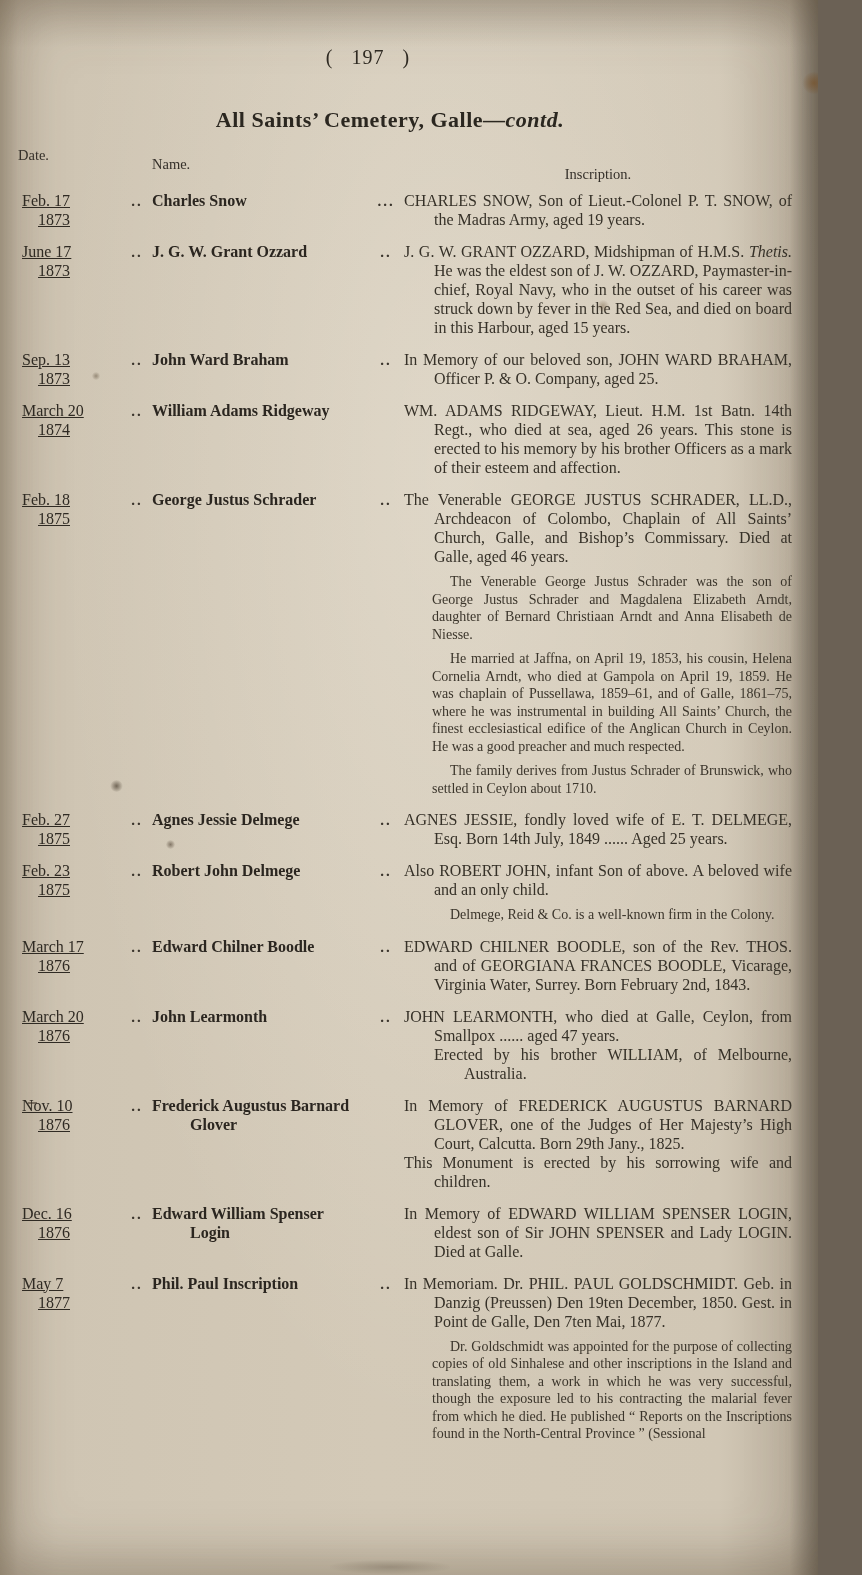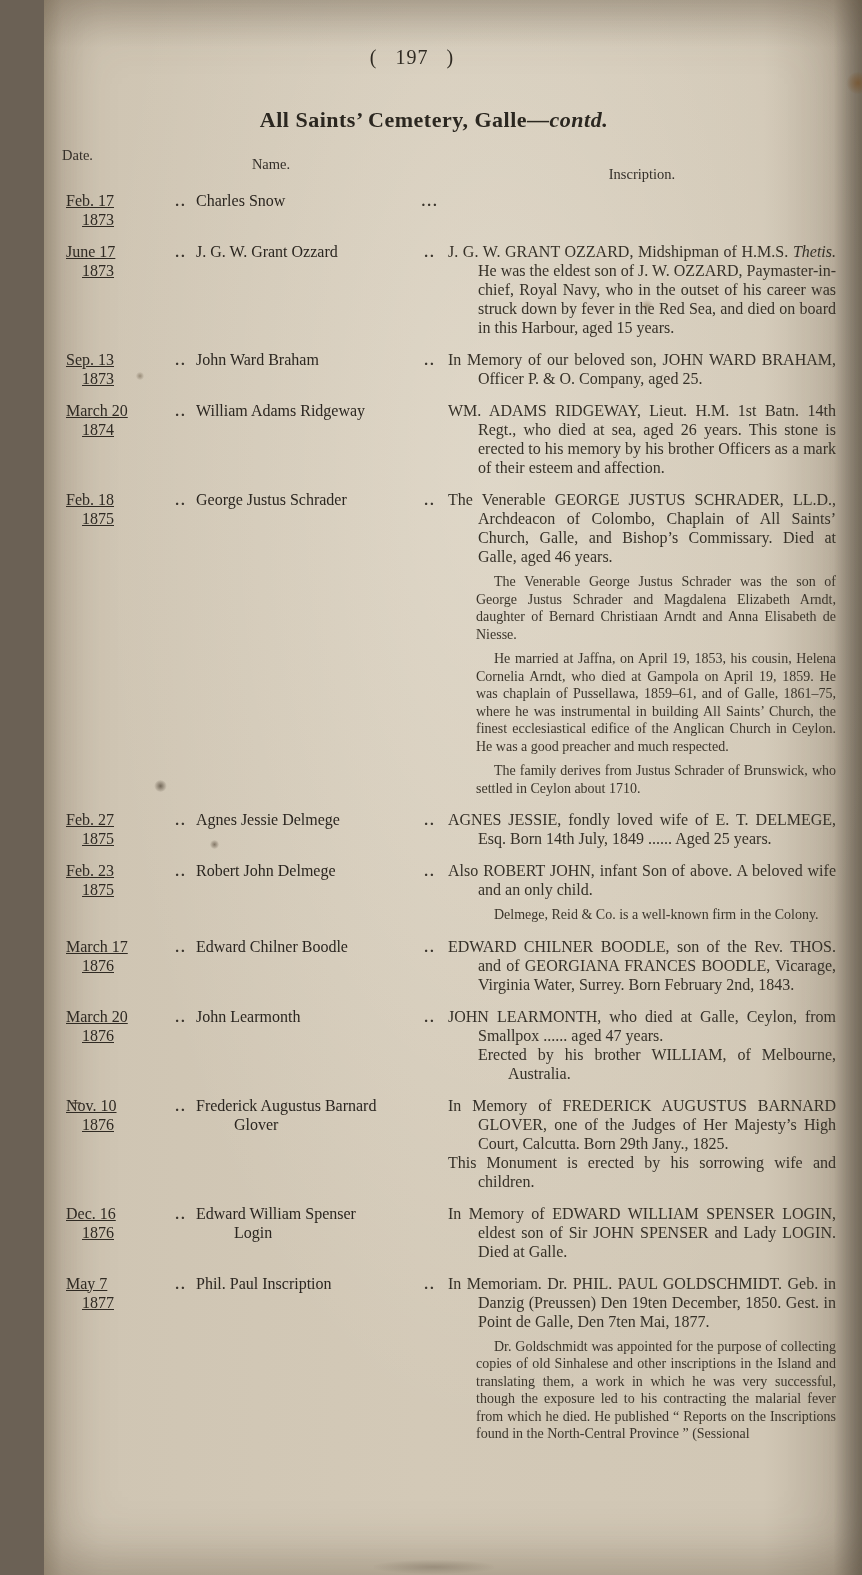--- a/index.html
+++ b/index.html
@@ -10,21 +10,20 @@
     box-sizing:border-box;
     padding:0 0 0 18px;
     font-family:"Liberation Serif","DejaVu Serif",serif;
     color:#342f27;
     background:
       linear-gradient(180deg, rgba(96,82,64,.22) 0, rgba(96,82,64,0) 3%),
       radial-gradient(ellipse at 55% 30%, rgba(255,252,244,.28) 0, rgba(255,252,244,0) 62%),
       linear-gradient(90deg,#b2a793 0,#c8bdab 2.2%,#cfc5b3 7%,#d3c9b7 46%,#d1c7b5 88%,#beb3a1 96.5%,#8d8476 99%,#7c7466 100%),
       #cfc5b3;
     box-shadow:inset 0 0 70px rgba(86,70,50,.30), inset 0 -18px 40px rgba(86,70,50,.18);
-    margin-left:44px;
   }
   .page-number{
     padding-top:46px;
     text-align:center;
     transform:translateX(-50px);
     font-size:20px;
     word-spacing:12px;
     letter-spacing:1px;
     color:#2f2a22;
   }
@@ -37,32 +36,32 @@
     letter-spacing:.5px;
     color:#2b2720;
   }
   .title i{font-weight:bold;}
   .grid-cols{
     display:grid;
     grid-template-columns:104px 30px 216px 36px 1fr;
   }
   .header-row{min-height:44px;font-size:14.5px;color:#35302a;}
   .h-date{grid-column:1;padding-right:34px;margin-top:0;}
-  .h-name{grid-column:3;text-align:center;padding-right:66px;margin-top:9px;}
+  .h-name{grid-column:3;padding-right:66px;margin-top:9px;}
   .h-insc{grid-column:5;text-align:center;padding-right:26px;margin-top:19px;}
   .entry-row{margin-bottom:13px;}
   .cell{font-size:16px;line-height:19px;}
   .date-cell{color:#2f2a23;}
   .date-line{white-space:nowrap;padding-left:4px;text-decoration:underline;}
   .date-year{text-indent:16px;}
   .leader1,.leader2{
     font-weight:bold;letter-spacing:2px;font-size:15px;
     color:#3a342c;padding-top:1px;text-align:center;
   }
-  .name-cell{font-weight:normal;color:#2b2620;}
+  .name-cell{font-weight:bold;color:#2b2620;}
   .name-line{padding-right:4px;}
   .name-line-cont{padding-left:38px;}
   .insc-cell{padding-right:26px;text-align:justify;color:#363128;}
   .insc-cell p{margin:0;}
   .p-main{padding-left:30px;text-indent:-30px;}
   .p-sub{padding-left:60px;text-indent:-30px;}
   .p-note{
     font-size:14px;line-height:17.5px;
     margin:7px 0 0 28px !important;
     text-indent:18px;color:#3b352b;
@@ -104,20 +103,23 @@
       <div class="entry-row grid-cols">
         <div class="cell date-cell">
           <div class="date-line">Feb. 17</div>
           <div class="date-line date-year">1873</div>
         </div>
         <div class="cell leader1">..</div>
         <div class="cell name-cell">
           <div class="name-line">Charles Snow</div>
         </div>
         <div class="cell leader2">...</div>
+        <div class="cell insc-cell">
+          <p class="p-main">CHARLES SNOW, Son of Lieut.-Colonel P. T. SNOW, of the Madras Army, aged 19 years.</p>
+        </div>
       </div>
       <div class="entry-row grid-cols">
         <div class="cell date-cell">
           <div class="date-line">June 17</div>
           <div class="date-line date-year">1873</div>
         </div>
         <div class="cell leader1">..</div>
         <div class="cell name-cell">
           <div class="name-line">J. G. W. Grant Ozzard</div>
         </div>

